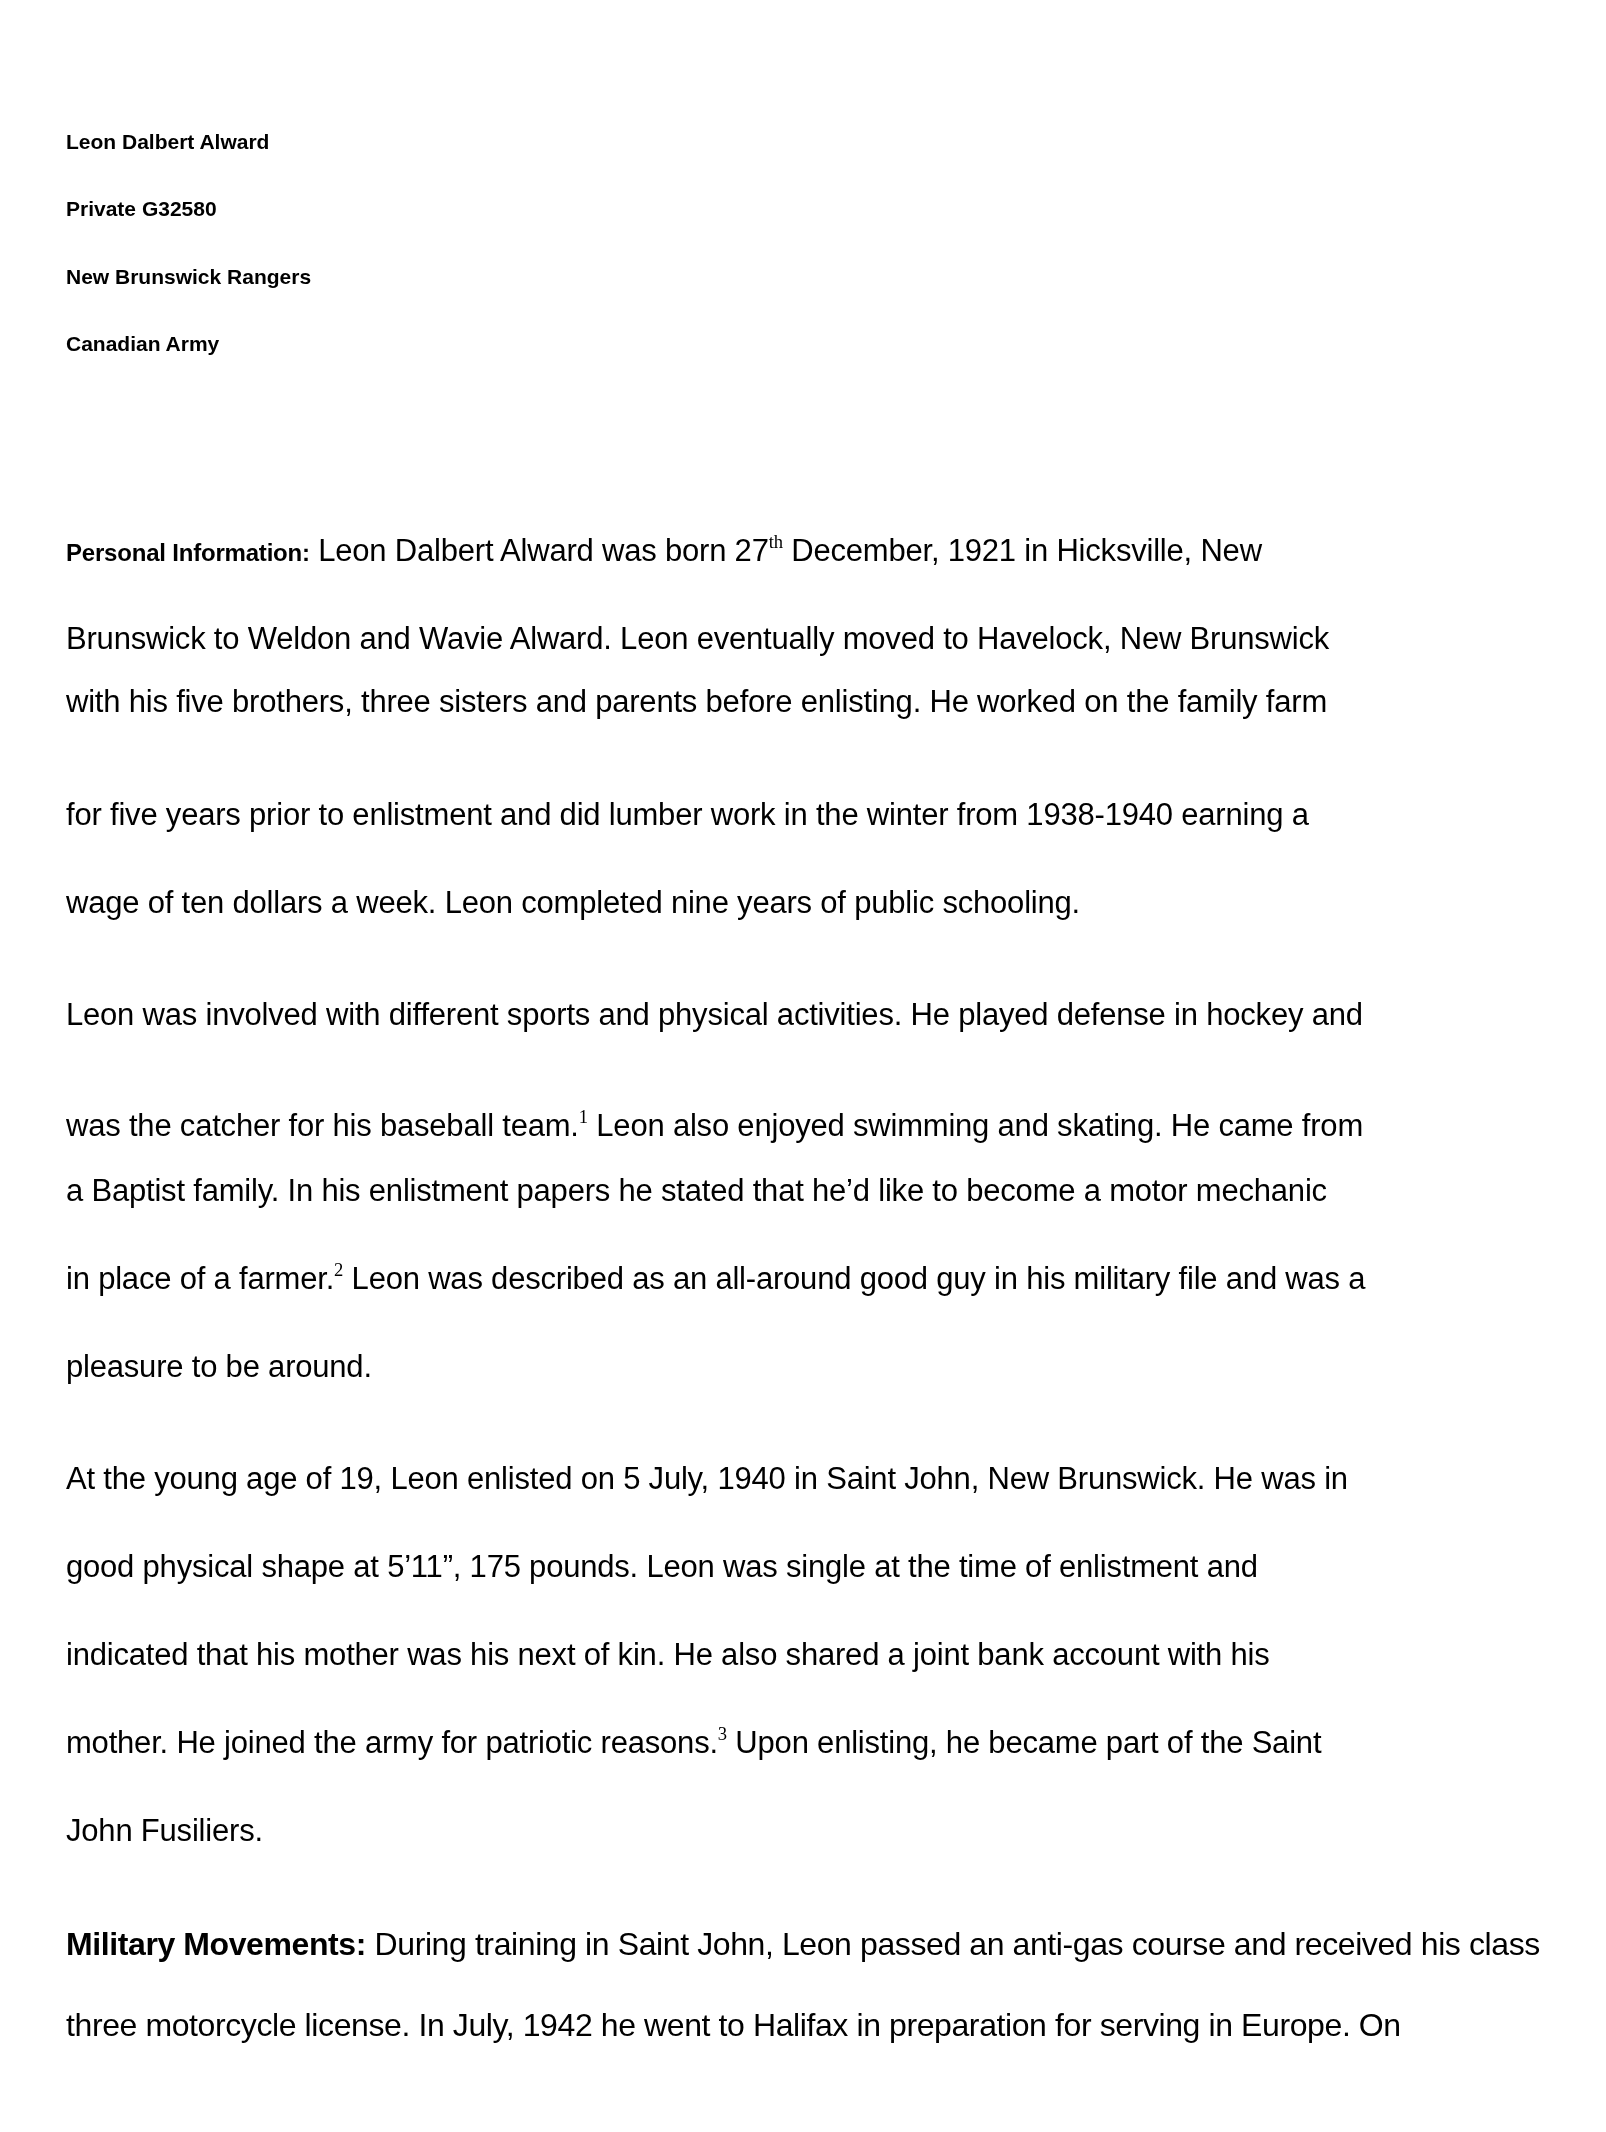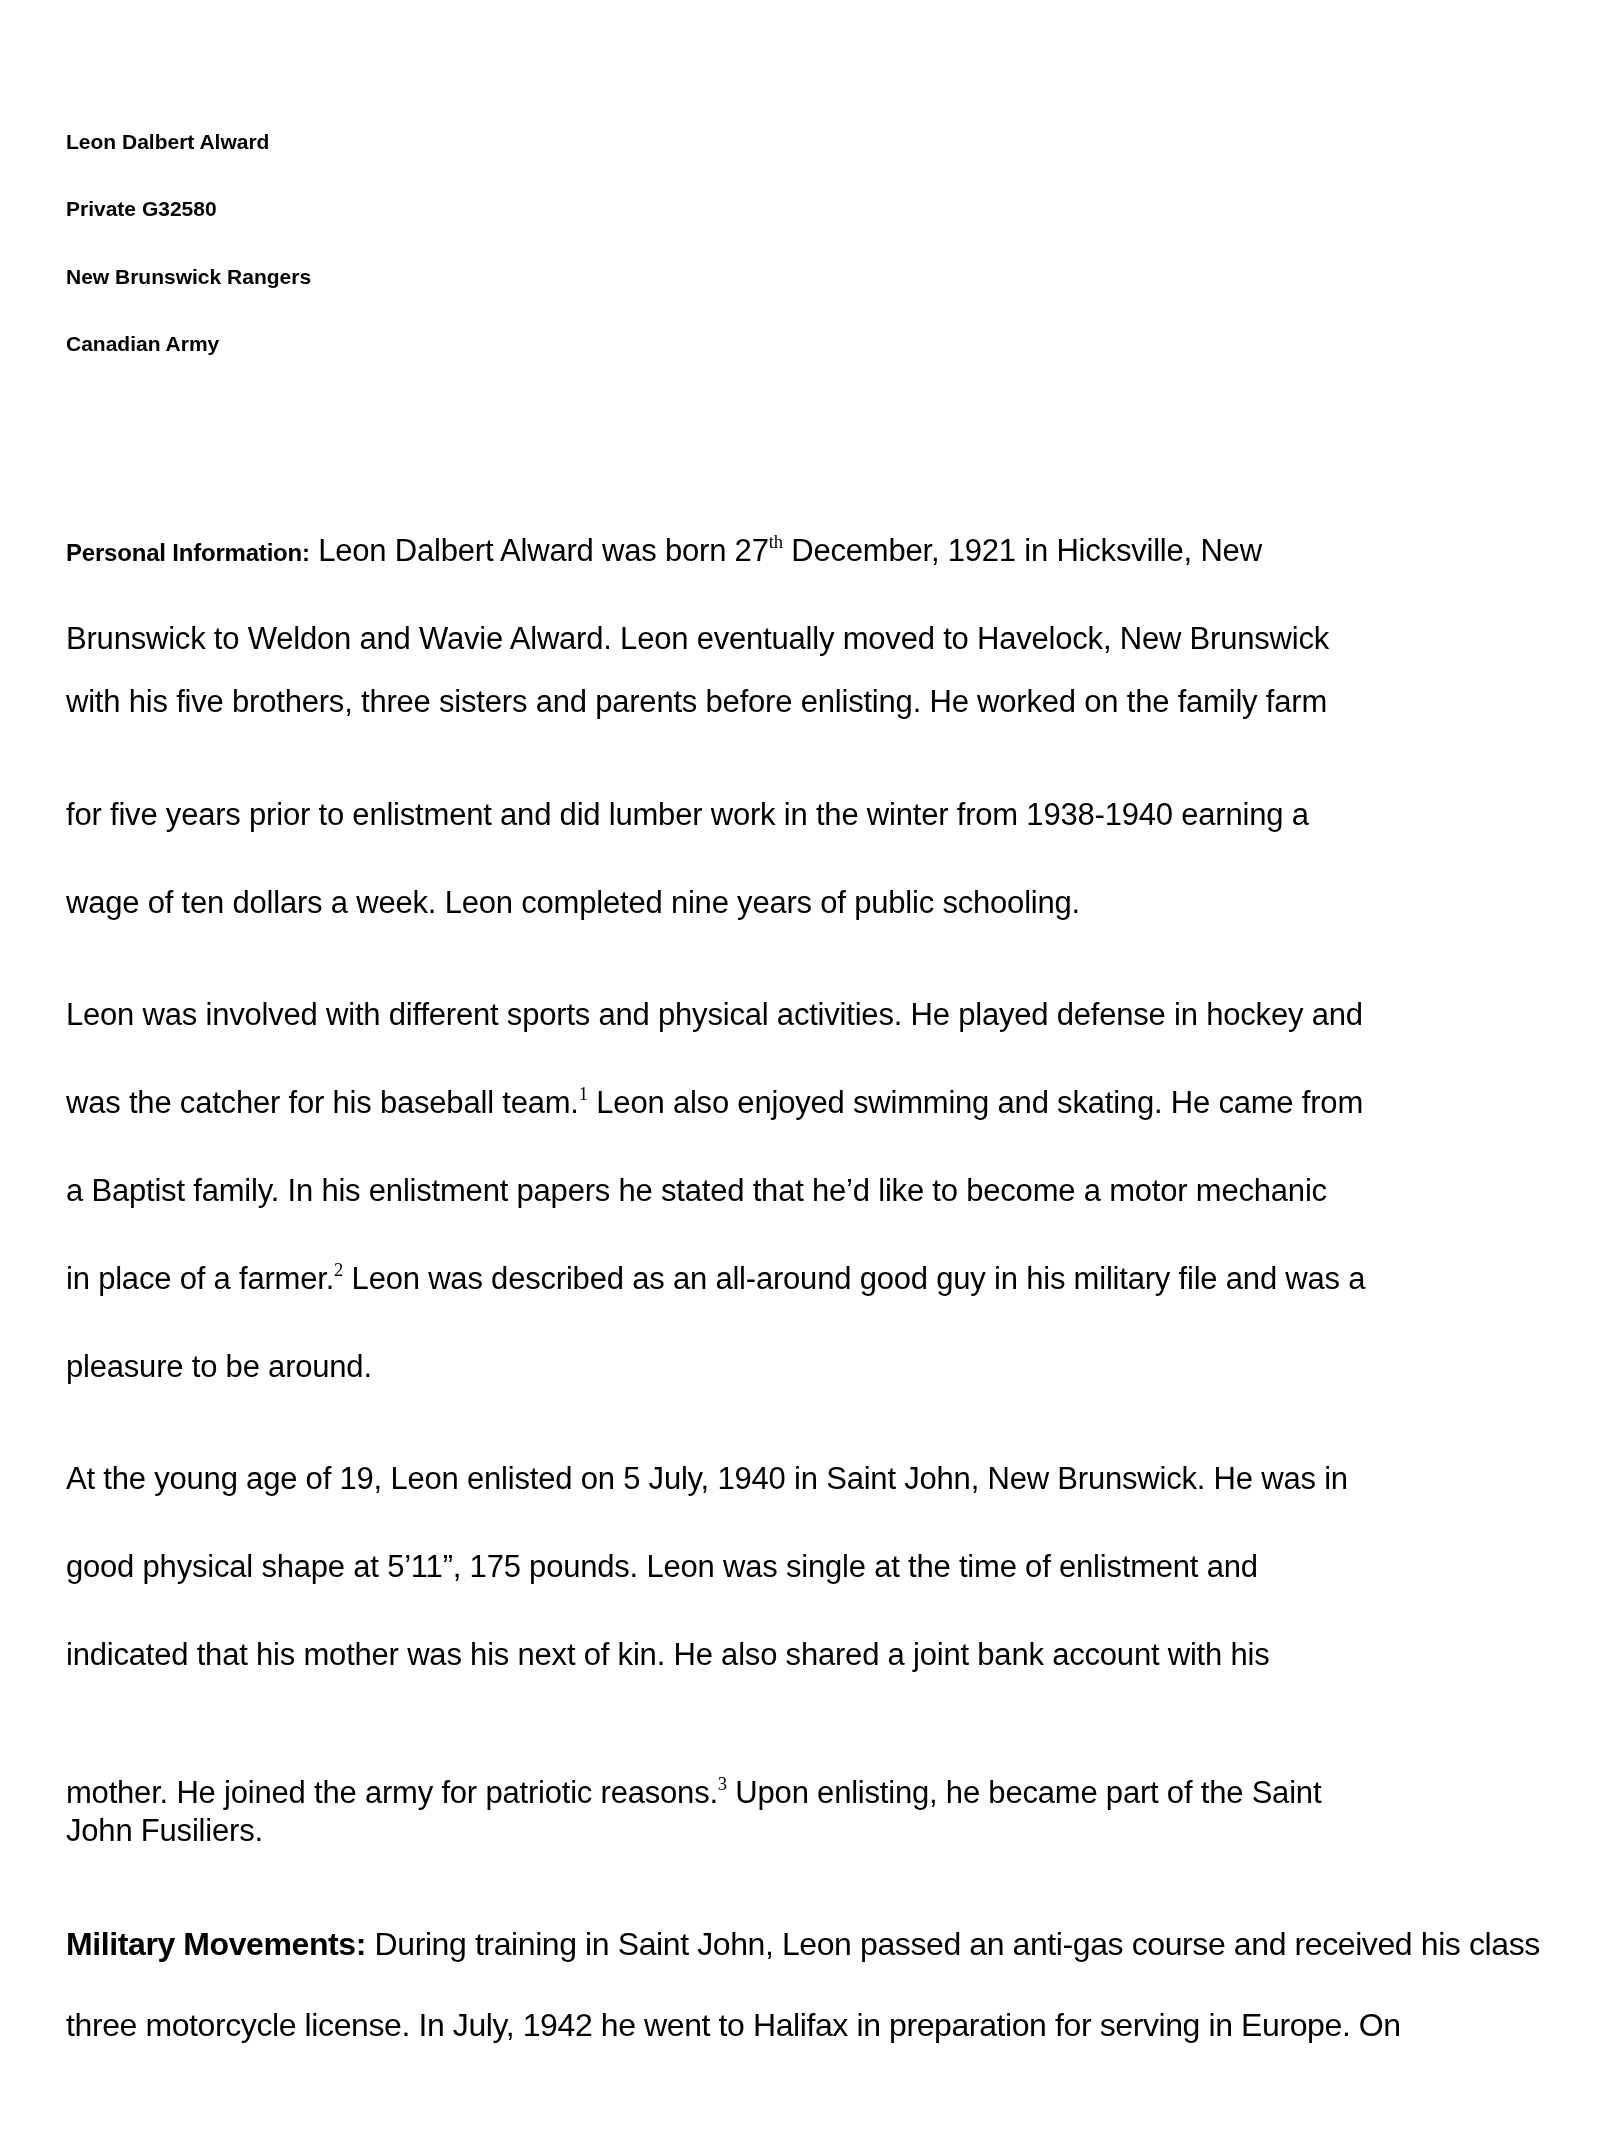--- a/index.html
+++ b/index.html
@@ -22,31 +22,31 @@
   <div>
     <div class="line" style="top:533px"><span class="b" style="font-size:24px">Personal Information:</span><span> Leon Dalbert Alward was born 27</span><sup>th</sup><span> December, 1921 in Hicksville, New</span></div>
     <div class="line" style="top:621px">Brunswick to Weldon and Wavie Alward. Leon eventually moved to Havelock, New Brunswick</div>
     <div class="line" style="top:684px">with his five brothers, three sisters and parents before enlisting. He worked on the family farm</div>
     <div class="line" style="top:797px">for five years prior to enlistment and did lumber work in the winter from 1938-1940 earning a</div>
     <div class="line" style="top:885px">wage of ten dollars a week. Leon completed nine years of public schooling.</div>
   </div>
 
   <div>
     <div class="line" style="top:997px">Leon was involved with different sports and physical activities. He played defense in hockey and</div>
-    <div class="line" style="top:1085px"><span>was the catcher for his baseball team.</span><sup>1</sup><span> Leon also enjoyed swimming and skating. He came from</span></div>
+    <div class="line" style="top:1108px"><span>was the catcher for his baseball team.</span><sup>1</sup><span> Leon also enjoyed swimming and skating. He came from</span></div>
     <div class="line" style="top:1173px">a Baptist family. In his enlistment papers he stated that he’d like to become a motor mechanic</div>
     <div class="line" style="top:1261px"><span>in place of a farmer.</span><sup>2</sup><span> Leon was described as an all-around good guy in his military file and was a</span></div>
     <div class="line" style="top:1349px">pleasure to be around.</div>
   </div>
 
   <div>
     <div class="line" style="top:1461px">At the young age of 19, Leon enlisted on 5 July, 1940 in Saint John, New Brunswick. He was in</div>
     <div class="line" style="top:1549px">good physical shape at 5’11”, 175 pounds. Leon was single at the time of enlistment and</div>
     <div class="line" style="top:1637px">indicated that his mother was his next of kin. He also shared a joint bank account with his</div>
-    <div class="line" style="top:1775px"><span>mother. He joined the army for patriotic reasons.</span><sup>3</sup><span> Upon enlisting, he became part of the Saint</span></div>
+    <div class="line" style="top:1725px"><span>mother. He joined the army for patriotic reasons.</span><sup>3</sup><span> Upon enlisting, he became part of the Saint</span></div>
     <div class="line" style="top:1813px">John Fusiliers.</div>
   </div>
 
   <div>
     <div class="line small" style="top:1926px"><span class="b">Military Movements:</span><span> During training in Saint John, Leon passed an anti-gas course and received his class</span></div>
     <div class="line small" style="top:2007px">three motorcycle license. In July, 1942 he went to Halifax in preparation for serving in Europe. On</div>
   </div>
 </div>
 
 </body></html>

